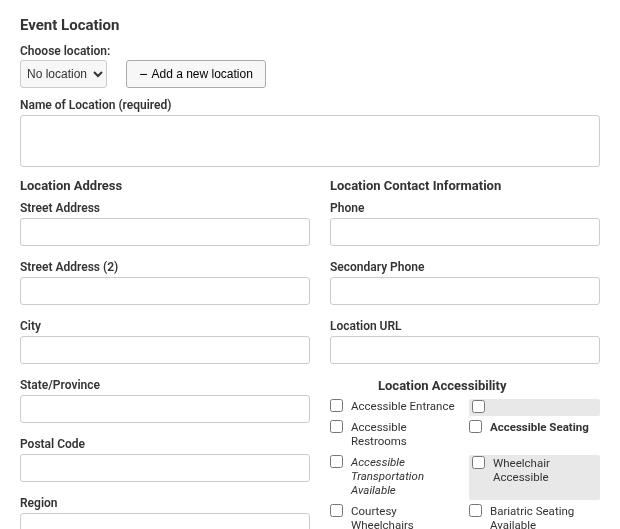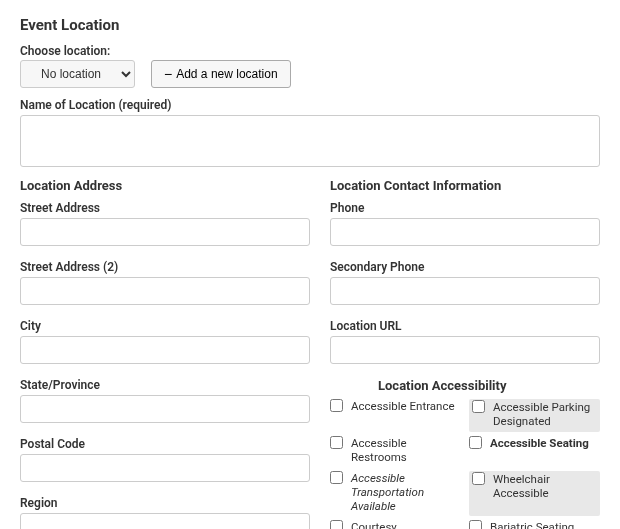--- a/index.html
+++ b/index.html
@@ -40,21 +40,21 @@
       border: 1px solid #ccc;
       border-radius: 3px;
       padding: 4px 6px;
       font-size: 12px;
       resize: none;
     }
     select {
       height: 28px;
       border: 1px solid #ccc;
       border-radius: 3px;
-      padding: 0 16px;
+      padding: 0 2px;
       font-size: 12px;
       background: #f7f7f7;
       color: #333;
     }
     .field-group { margin-bottom: 14px; }
     .choose-row {
       display: flex;
       align-items: center;
       gap: 16px;
       margin-bottom: 10px;
@@ -211,21 +211,20 @@
 
     <div class="accessibility-section" style="margin-top:8px;">
       <div class="accessibility-title">Location Accessibility</div>
       <div class="checkbox-grid" id="checkbox-grid">
           <div class="checkbox-item">
             <input type="checkbox" id="cb1" style="">
             <label for="cb1" style="font-weight: normal; font-size: 11.5px; cursor: pointer;">Accessible Entrance</label>
           </div>
           <div class="checkbox-item highlighted-cb">
             <input type="checkbox" id="cb2" style="">
-            <label for="cb2" style="font-weight: normal; font-size: 11.5px; cursor: pointer;">Accessible Parking Designated</label>
           </div>
           <div class="checkbox-item">
             <input type="checkbox" id="cb3" style="">
             <label for="cb3" style="font-weight: normal; font-size: 11.5px; cursor: pointer;">Accessible Restrooms</label>
           </div>
           <div class="checkbox-item">
             <input type="checkbox" id="cb4" style="">
             <label for="cb4" style="font-weight: bold; font-size: 11.5px; cursor: pointer;">Accessible Seating</label>
           </div>
           <div class="checkbox-item">

